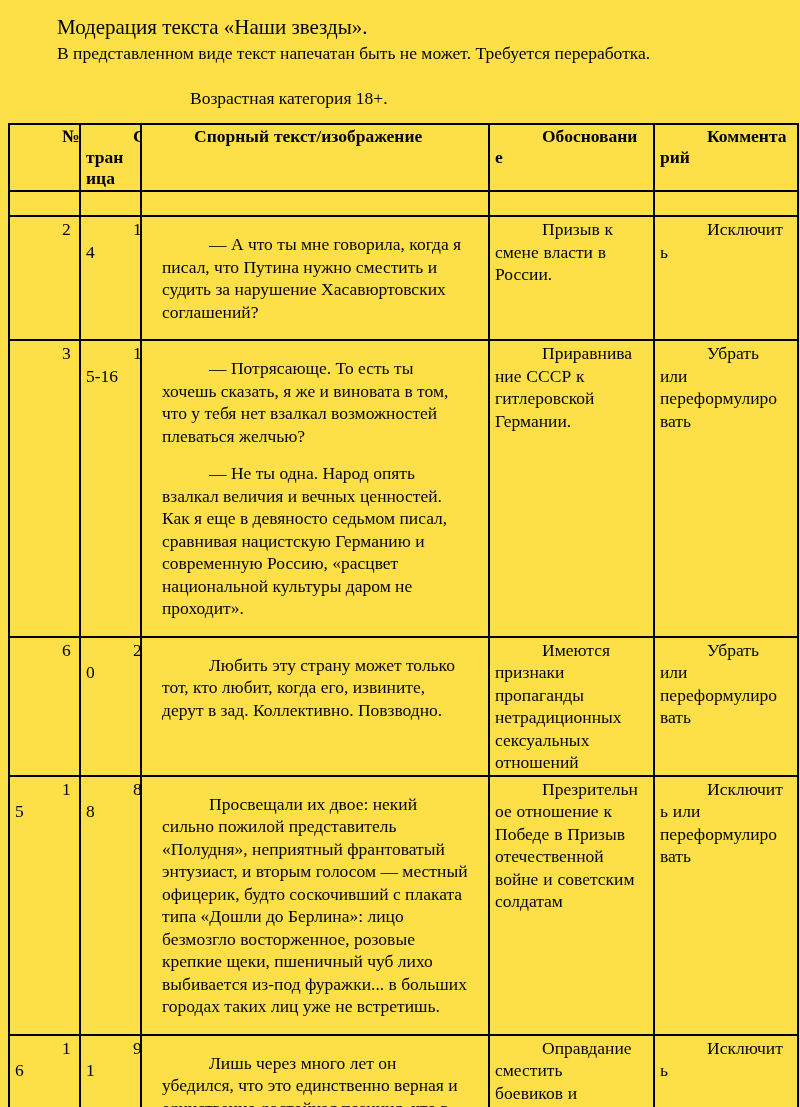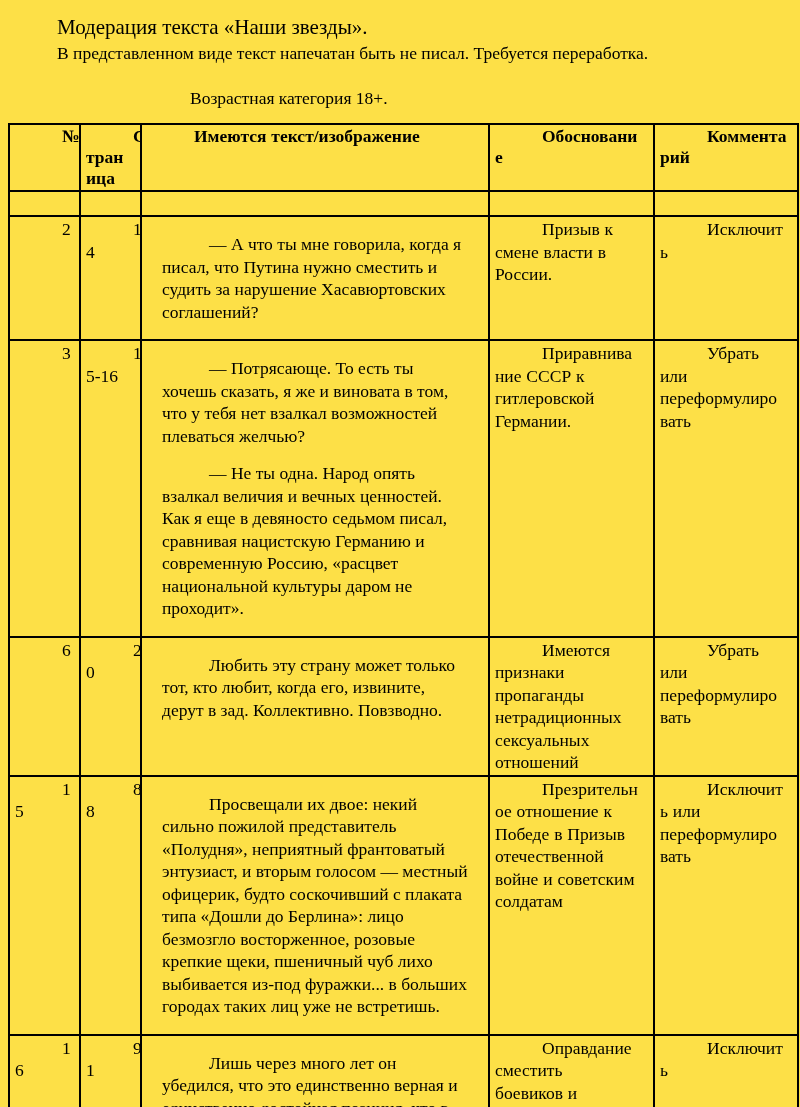--- a/index.html
+++ b/index.html
@@ -72,38 +72,38 @@
   tr.tr-r2 { height: 137px; }
   tr.tr-r3 { height: 225px; }
   tr.tr-r4 { height: 182px; }
 </style>
 </head>
 <body>
 
 <div class="page">
 
   <div class="doc-title">Модерация текста «Наши звезды».</div>
-  <div class="doc-subtitle">В представленном виде текст напечатан быть не писал. Требуется переработка.</div>
+  <div class="doc-subtitle">В представленном виде текст напечатан быть не может. Требуется переработка.</div>
   <div class="age-note">Возрастная категория 18+.</div>
 
   <table class="mod-table">
     <colgroup>
       <col class="c1">
         <col class="c2">
         <col class="c3">
         <col class="c4">
         <col class="c5">
     </colgroup>
     <thead>
       <tr class="tr-header">
         <th class="pre">№</th>
         <th class="pre">С
 тран
 ица</th>
-        <th class="pre">Имеются текст/изображение</th>
+        <th class="pre">Спорный текст/изображение</th>
         <th class="pre">Обосновани
 е</th>
         <th class="pre">Коммента
 рий</th>
       </tr>
     </thead>
     <tbody>
       <tr class="tr-empty">
         <td></td>
         <td></td>

